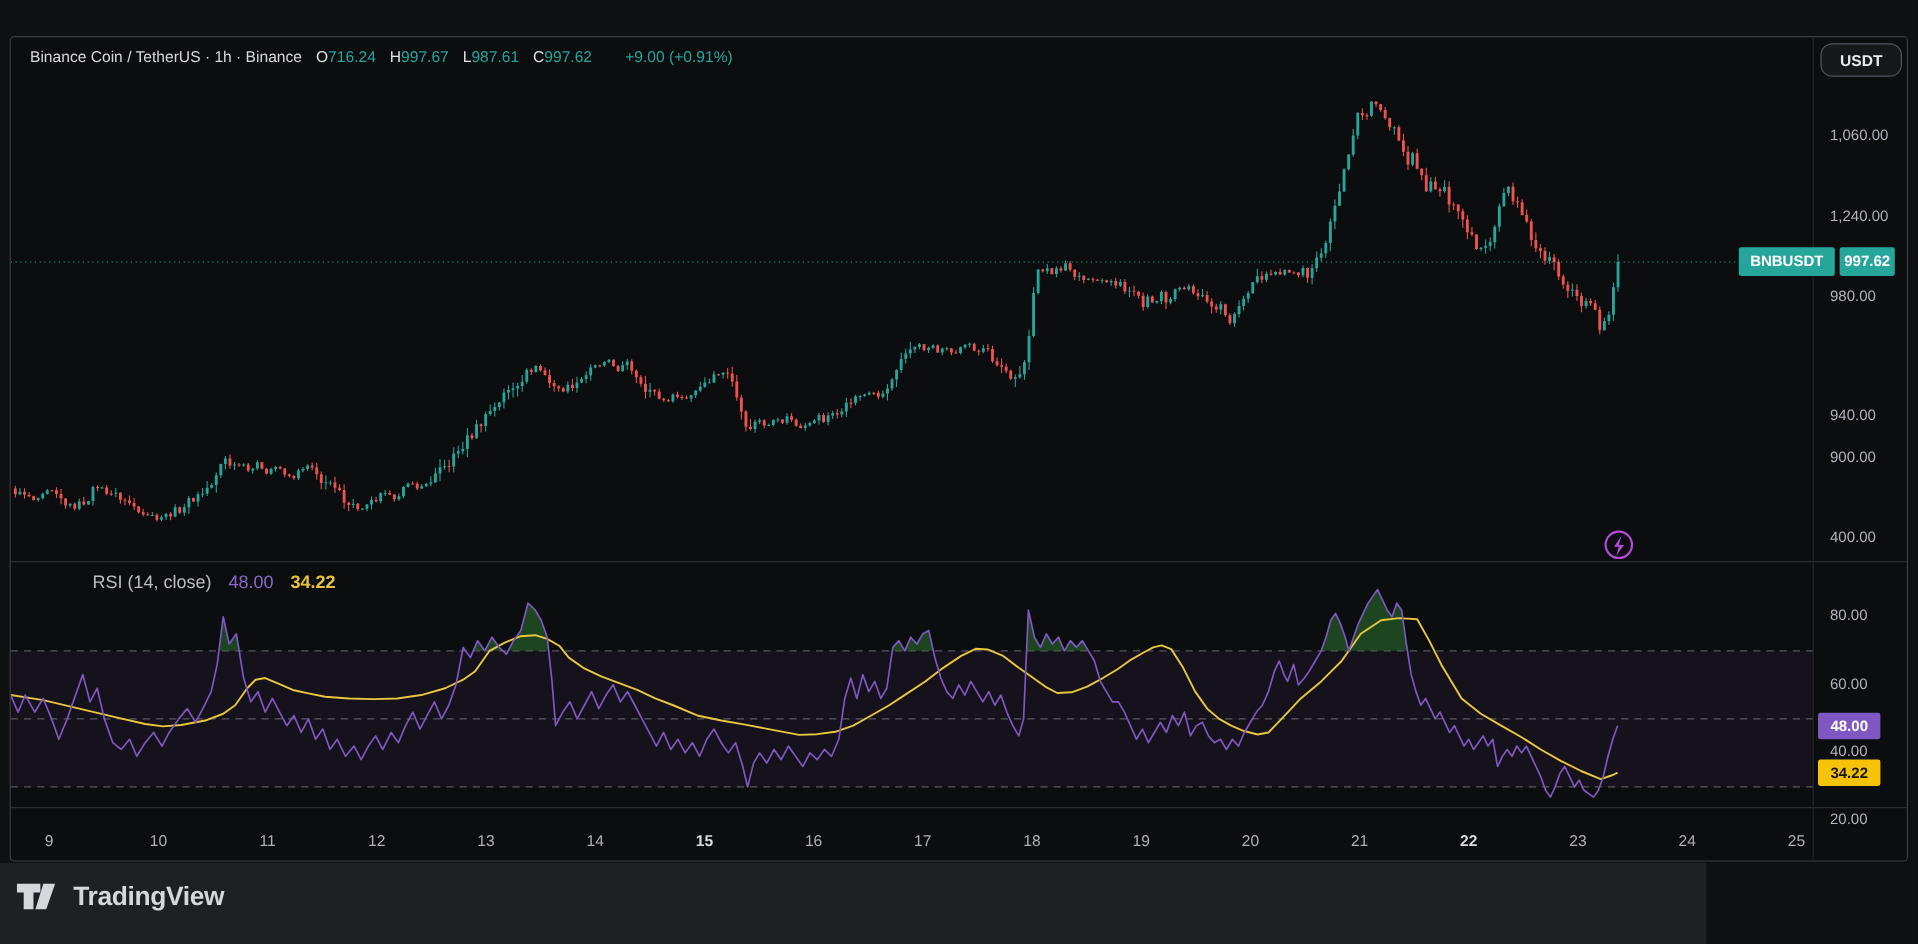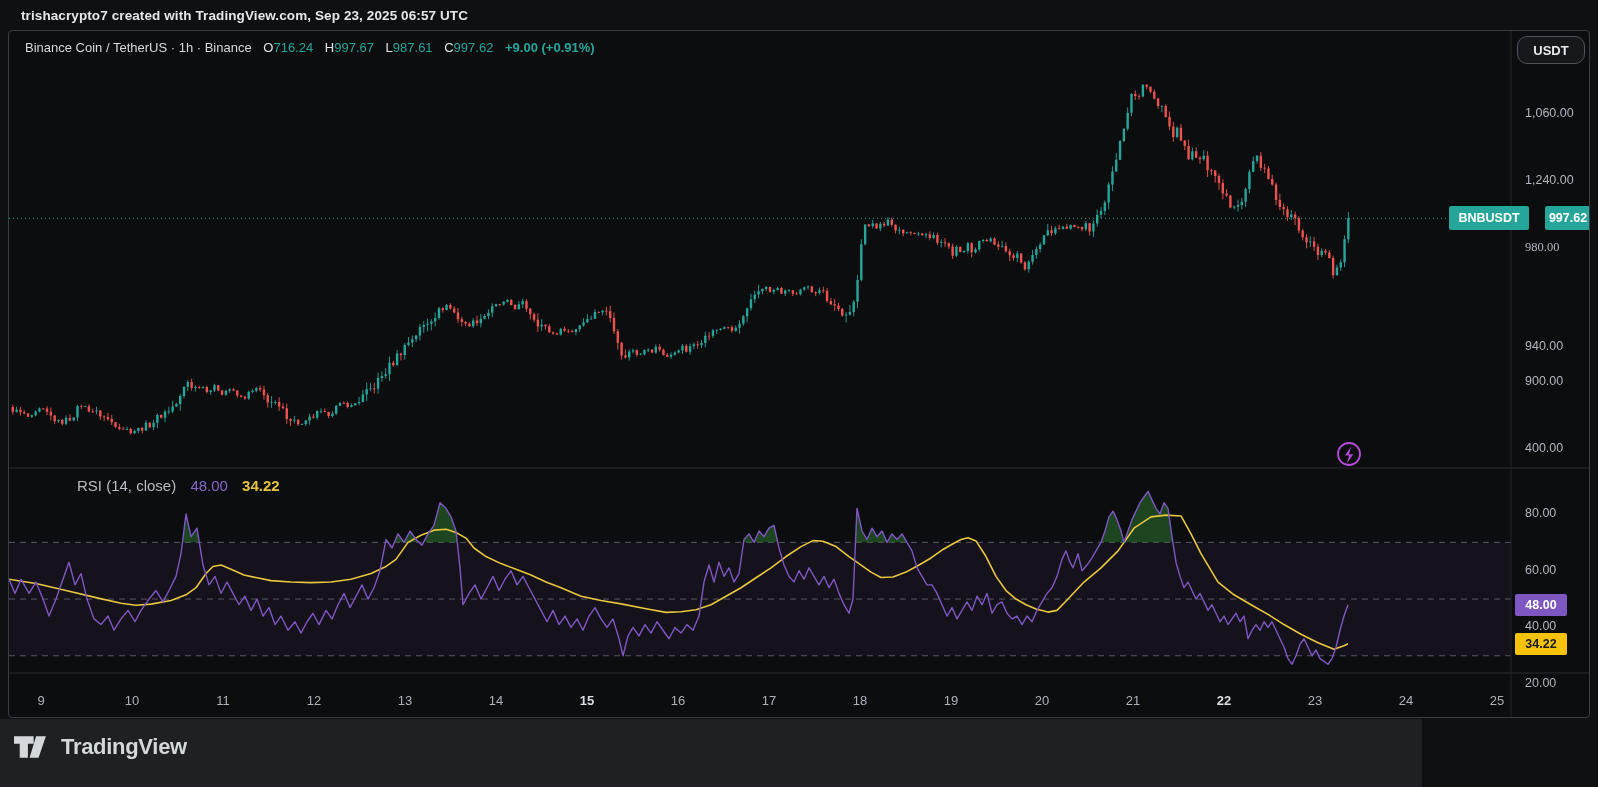--- a/index.html
+++ b/index.html
@@ -5,51 +5,50 @@
   html,body{margin:0;padding:0;background:#0f1012;width:1598px;height:787px;overflow:hidden;
     font-family:"Liberation Sans",sans-serif;}
   .stage{position:relative;width:1598px;height:787px;background:#0f1012;}
   .banner{position:absolute;left:21px;top:8px;font-size:13.5px;font-weight:700;color:#e6e7e9;letter-spacing:.1px;}
   .widget{position:absolute;left:8px;top:30px;width:1580px;height:686px;background:#0c0d0f;
     border:1px solid #3a3d44;border-radius:4px;overflow:hidden;}
   .chart-svg{position:absolute;left:0;top:0;}
   .legend-row{position:absolute;left:16px;top:9px;font-size:13px;color:#d5d8dd;white-space:nowrap;z-index:5;}
   .ohlc-label{color:#dfe2e6;margin-left:8px;}
   .ohlc-value{color:#26a69a;}
-  .change{color:#26a69a;margin-left:8px;font-weight:bold;}
+  .change{color:#26a69a;margin-left:24px;}
   .currency-btn{position:absolute;left:1508px;top:5px;width:66px;height:26px;z-index:6;
     background:#17181c;border:1px solid #50545c;border-radius:10px;color:#e8eaec;
     font-size:13px;font-weight:700;font-family:"Liberation Sans",sans-serif;
     display:flex;align-items:center;justify-content:center;cursor:pointer;}
   .rsi-legend{position:absolute;left:29px;top:446px;font-size:15px;color:#babdc3;white-space:nowrap;z-index:5;margin-left:39px;}
   .rsi-val{color:#8a68cc;margin-left:10px;font-weight:400;}
   .rsi-ma-val{color:#e5c43c;margin-left:10px;font-weight:700;}
   .axis-col{position:absolute;left:1503px;top:0;width:77px;height:686px;z-index:4;}
   .tick{position:absolute;left:13px;font-size:12.5px;color:#b2b5bd;white-space:nowrap;}
   .time-strip{position:absolute;left:0;top:642px;width:1502px;height:44px;z-index:3;}
   .tlabel{position:absolute;top:20px;width:40px;text-align:center;font-size:13px;color:#aeb1b8;}
   .tlabel.bold{font-weight:700;color:#d9dce1;}
-  .price-badge{position:absolute;left:1440px;display:flex;gap:16px;z-index:6;font-size:12.5px;font-weight:700;color:#fff;}
+  .price-badge{position:absolute;left:1440px;display:flex;gap:4px;z-index:6;font-size:12.5px;font-weight:700;color:#fff;}
   .price-badge .part{background:#26a69a;height:24px;display:flex;align-items:center;justify-content:center;border-radius:2px;}
   .price-badge .sym{width:80px;}
   .price-badge .val{width:46px;}
   .rsi-badge{position:absolute;left:1506px;width:52px;height:22px;z-index:6;border-radius:2px;
     display:flex;align-items:center;justify-content:center;font-size:12.5px;font-weight:700;}
   .rsi-badge.purple{background:#7e57c2;color:#ffffff;}
   .rsi-badge.yellow{background:#f6c309;color:#17181a;}
   .footer{position:absolute;left:0;top:719px;width:1422px;height:68px;background:#1e2024;}
   .brand{position:absolute;left:14px;top:15px;display:flex;align-items:center;gap:11px;cursor:pointer;}
   .brand-text{font-size:22px;font-weight:700;color:#d4d7dc;letter-spacing:-0.3px;}
 </style>
 </head>
 <body>
 
 <div class="stage">
 
-  <div class="banner">trishacrypto7 created with TradingView.com, Sep 23, 2025 06:57 UTC</div>
 
   <div class="widget">
     <svg id="chart-svg" class="chart-svg" width="1580" height="686" viewBox="0 0 1580 686">
         <rect x="0" y="511.35" width="1502" height="113.4" fill="rgba(126,87,194,0.08)"></rect>
         <line x1="0" y1="511.35" x2="1502" y2="511.35" stroke="#8f939c" stroke-width="1" stroke-dasharray="6 5" opacity="0.55"></line>
         <line x1="0" y1="568.05" x2="1502" y2="568.05" stroke="#8f939c" stroke-width="1" stroke-dasharray="6 5" opacity="0.55"></line>
         <line x1="0" y1="624.75" x2="1502" y2="624.75" stroke="#8f939c" stroke-width="1" stroke-dasharray="6 5" opacity="0.55"></line>
         <path d="M173.43,511.35 L173.43,511.35 L177,483 L182,505.68 L188,497.18 L190.31,511.35 L190.31,511.35 Z M376.45,511.35 L376.45,511.35 L377,508.52 L379,511.35 L379,511.35 Z M385.4,511.35 L385.4,511.35 L389,502.85 L395,511.35 L401,500.01 L407,508.52 L410,511.35 L410,511.35 Z M414.5,511.35 L414.5,511.35 L419,502.85 L425,494.34 L431,471.66 L437,477.33 L442,485.84 L447,500.01 L448.23,511.35 L448.23,511.35 Z M734.58,511.35 L734.58,511.35 L735,508.52 L740,502.85 L745,511.35 L750,500.01 L755,505.68 L760,497.18 L765,494.34 L768.75,511.35 L768.75,511.35 Z M846.5,511.35 L846.5,511.35 L848,477.33 L853,500.01 L858,508.52 L863,497.18 L868,505.68 L873,500.01 L878,511.35 L883,502.85 L888,508.52 L893,502.85 L898,511.35 L898,511.35 L898,511.35 Z M1092,511.35 L1092,511.35 L1092,511.35 L1096,500.01 L1100,485.84 L1104,480.17 L1108,488.67 L1112,500.01 L1115,511.35 L1119,500.01 L1123,488.67 L1127,480.17 L1131,471.66 L1135,465.99 L1139,460.32 L1143,468.83 L1147,477.33 L1151,483 L1155,471.66 L1159,477.33 L1163,505.68 L1163.89,511.35 L1163.89,511.35 Z" fill="#2e7d32" opacity="0.5"></path>
         <line x1="0" y1="187.33" x2="1502" y2="187.33" stroke="#26a69a" stroke-width="1" stroke-dasharray="1 3"></line>
         <path d="M7.61 375.66V381.67M22.83 383.46V387.05M26.64 379.51V385.28M30.44 376.42V381.38M49.47 388.38V391.89M57.08 384.35V394.28M64.69 386.23V389.83M68.49 373.83V390.17M76.1 374.42V376.15M87.52 375.58V383.41M117.96 395.6V398.99M125.57 398.55V403.11M129.37 396.56V402.25M136.98 389.28V400M144.59 388.82V398.93M148.4 382.34V397.13M156.01 378.63V391.19M159.81 375.6V383.44M163.62 369.75V382.27M167.42 371.71V376.13M171.23 362.79V379.61M175.03 355.39V367.45M178.84 348.95V360.02M186.45 354.04V360.62M194.06 355.14V357.86M201.67 358.96V363.87M205.47 352.79V360.96M216.89 358.67V364.87M220.69 357.09V362.06M239.72 359.51V368.9M243.52 358.14V362.5M247.33 355.92V361.36M262.55 365.18V376.9M266.35 369.37V373.63M285.38 384.83V392.36M292.99 392.34V394.01M296.79 389.09V395.1M300.6 382.68V393.68M308.21 379.25V388.51M312.01 377.4V382.39M323.43 380.18V386.57M327.23 373.96V384.15M331.04 370.98V375.16M342.45 372.29V376.48M346.26 371.81V374.66M350.06 365.83V374.34M353.87 358.89V371.42M357.67 351.55V369.98M361.48 352.2V360.23M369.09 341.64V362.69M372.89 340.33V350.95M376.7 337.19V347.68M380.5 325.57V349.95M388.11 318.89V334.62M395.72 311.93V328.58M399.53 306.16V315.47M403.33 304.4V316.05M407.14 304.04V310.98M410.94 292.74V309.36M414.75 290.06V301.94M418.55 287.65V300.5M422.36 288.19V299.36M426.16 281.41V295.36M429.97 275.78V288.75M437.58 272.99V279.53M464.21 287.02V296.82M471.82 282.88V296.38M475.63 283.15V288.41M479.43 278.4V288.31M483.24 272.44V286.32M487.04 272.83V275.88M494.65 270.13V274.69M498.46 268.24V271.62M509.87 270.13V278.92M513.68 267.88V277.04M532.7 288.2V299.94M551.73 296.81V304.54M566.95 297.88V304.2M570.75 294.03V300.77M574.56 287.12V295.81M578.36 283.29V292.05M582.17 284.62V288.42M585.97 278.13V288.12M593.58 279.09V284.4M620.22 318.49V329.56M624.02 317.53V322.57M631.63 322.01V324.14M635.44 318.4V324.39M639.24 317.13V321.02M646.85 313.35V322.86M662.07 321.3V327.88M665.88 320.45V324.7M669.68 318.19V322.36M673.49 313.01V322.71M681.1 312.64V323.6M684.9 311.29V318.19M692.51 309.22V316.97M696.32 300.51V316.49M703.93 297.9V307.02M707.73 298.22V302.96M711.54 297.1V299.61M715.34 295.17V298.32M726.76 294.49V301.11M730.56 289.07V302.66M734.37 283.9V294.72M738.17 276.8V291.42M741.98 262.73V279.8M745.78 259.72V271.95M749.59 253.8V267.4M753.39 257.45V263.26M757.2 254.91V260.1M764.81 257.76V263.22M768.61 255.8V259.69M776.22 258.56V264.96M780.03 257.99V261.24M791.44 257.74V264.46M795.25 255.65V259.81M799.05 254.43V258.63M810.47 256.41V263.41M837.1 281.05V291.42M840.91 274.03V284.72M844.71 268.97V285.44M848.52 243.87V277.28M852.32 208.3V250.26M856.13 193.3V214.48M863.74 188.86V197.4M871.35 190.96V200.14M878.96 185.97V194.9M890.37 195.69V203.1M897.98 200.72V202.58M909.4 200.81V205.2M917.01 201.75V207.14M924.62 201.51V208.15M932.23 208.23V216.49M947.45 214.15V226.13M955.06 219.38V222.09M958.86 210.85V222.54M966.47 216.45V222.61M970.28 209.47V220.47M974.08 207.84V211.65M981.69 205.83V211.57M993.11 209.87V216.61M1008.33 219.97V231M1019.74 229.2V241.6M1023.55 219.26V233.54M1027.35 215.41V227.81M1031.16 211.29V221.6M1034.96 203.95V213.71M1038.77 193.02V205.2M1046.38 195.26V204.11M1053.99 195.01V198.63M1061.6 193.41V198.81M1076.82 190.16V200.09M1084.43 189.15V206.12M1088.23 178.55V195.6M1092.04 175.94V186.94M1095.84 169.51V184.06M1099.65 151.12V178.3M1103.45 135.31V160.07M1107.26 122.08V140.73M1111.06 109.11V129.01M1114.87 97.4V111.12M1118.67 76.44V99.68M1122.48 62.23V85.13M1133.89 53.08V66.43M1152.92 74.26V81.21M1168.14 95.37V107.51M1183.36 116.5V129.5M1194.77 119.2V129.69M1225.21 174.86V178.4M1229.02 168.67V180.56M1232.82 166.91V178.34M1236.63 156.53V176.09M1240.43 138.58V162.19M1244.24 125.41V141.21M1248.04 123.99V132.6M1282.29 178.84V189.08M1301.31 205.24V216M1312.73 217.21V226.18M1327.95 233.76V244.63M1331.75 228.44V239.86M1335.56 204.42V236.19M1339.36 180.82V212.16" stroke="#26a69a" stroke-width="0.9" fill="none"></path>
@@ -88,21 +87,21 @@
       <div class="part sym">BNBUSDT</div>
       <div class="part val">997.62</div>
     </div>
 
     <div class="rsi-badge purple" id="rsi-badge" style="top: 562.72px;">48.00</div>
     <div class="rsi-badge yellow" id="rsi-ma-badge" style="top: 601.786px;">34.22</div>
 
     <div class="axis-col" id="axis-col">
         <div class="tick" style="top: 75px;">1,060.00</div>
         <div class="tick" style="top: 141.9px;">1,240.00</div>
-        <div class="tick" style="top: 208.8px; font-family: Liberation Serif, serif;">980.00</div>
+        <div class="tick" style="top: 208.8px;">980.00</div>
         <div class="tick" style="top: 275.7px; margin-top: 32px;">940.00</div>
         <div class="tick" style="top: 342.6px;">900.00</div>
         <div class="tick" style="top: 409.5px;">400.00</div>
         <div class="tick" style="top: 475px;">80.00</div>
         <div class="tick" style="top: 531.7px;">60.00</div>
         <div class="tick" style="top: 588.4px;">40.00</div>
         <div class="tick" style="top: 645.1px;">20.00</div>
       </div>
     <div class="time-strip" id="time-strip">
         <div class="tlabel" style="left: 12px;">9</div>

